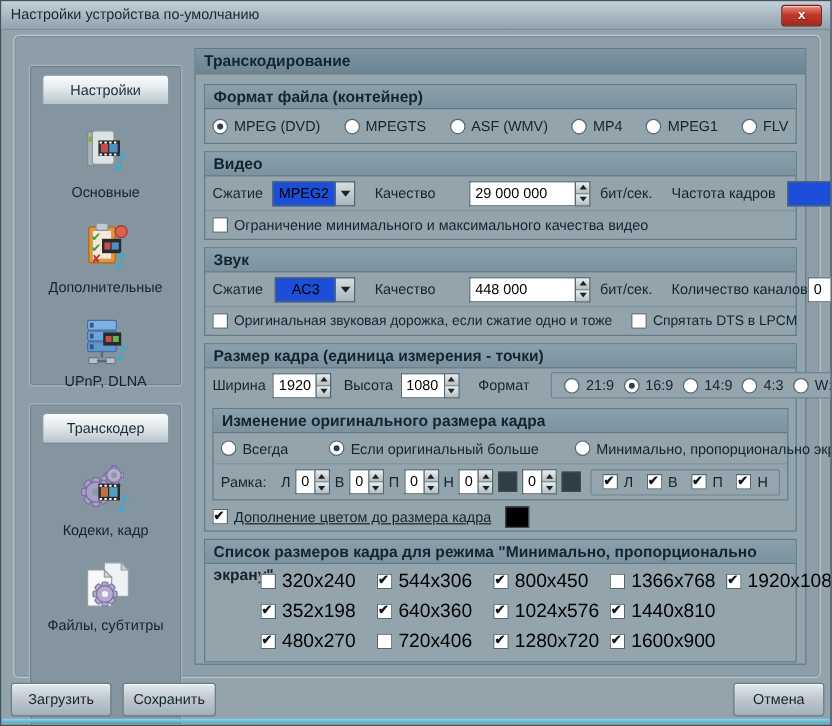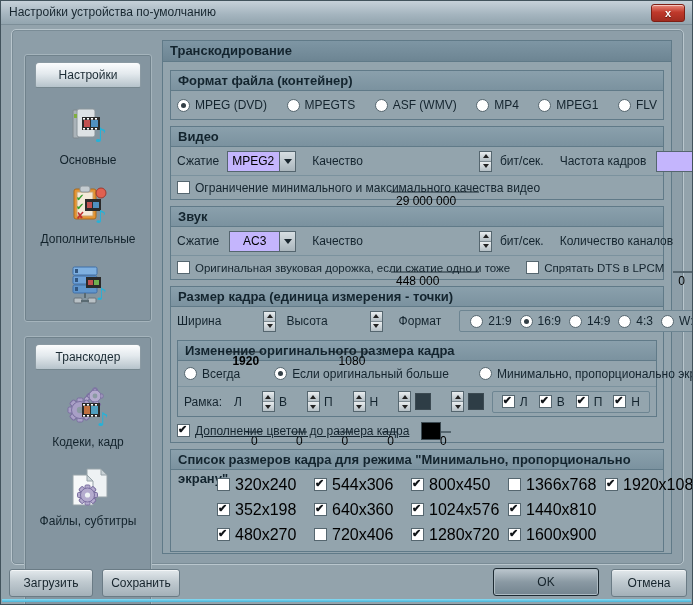--- a/index.html
+++ b/index.html
@@ -43,25 +43,25 @@
   .cell-sep{align-self:stretch; width:1px; background:#7b929e; margin:0 8px;}
   .sp{flex:0 0 auto;}
   
   .radio-item{display:flex; align-items:center; gap:5px; cursor:pointer;}
   .radio{width:13px; height:13px; border-radius:50%; background:#fff; border:1px solid #55666f; position:relative; box-sizing:border-box; flex:0 0 auto;}
   .radio[data-checked="true"]::after{content:""; position:absolute; left:3px; top:3px; width:5px; height:5px; border-radius:50%; background:#333f46;}
   .cb-item{display:flex; align-items:center; gap:5px; cursor:pointer;}
   .cb{width:13px; height:13px; background:#fff; border:1px solid #55666f; position:relative; box-sizing:border-box; flex:0 0 auto;}
   .cb[data-checked="true"]::after{content:"\2714"; position:absolute; left:0px; top:-2px; font-size:11px; font-weight:bold; color:#101418;}
   .combo{display:flex; height:21px; box-sizing:border-box;}
-  .combo .field{background:#c4b5fd; border:1px solid #55666f; border-right:none; padding:0 4px; font-size:12px; line-height:19px; color:#000; box-sizing:border-box;}
+  .combo .field{background:#1d4ed8; border:1px solid #55666f; border-right:none; padding:0 4px; font-size:12px; line-height:19px; color:#000; box-sizing:border-box;}
   .combo .dbtn{width:17px; background:linear-gradient(#d7dee2,#a9b5bc); border:1px solid #55666f; display:flex; align-items:center; justify-content:center; cursor:pointer; box-sizing:border-box;}
   .combo .dbtn::after{content:""; border-left:4px solid transparent; border-right:4px solid transparent; border-top:5px solid #1a262e;}
   .spin{display:flex; height:21px; box-sizing:border-box;}
-  .spin .field{background:#ffffff; border:1px solid #55666f; border-right:none; padding:0 4px; font-size:12px; line-height:19px; color:#000; box-sizing:border-box;margin-top:40px;}
+  .spin .field{background:#ffffff; border:1px solid #55666f; border-right:none; padding:0 4px; font-size:12px; line-height:19px; color:#000; box-sizing:border-box;}
   .spin .btns{display:flex; flex-direction:column; width:13px; border:1px solid #55666f; box-sizing:border-box;}
   .spin .b{flex:1; background:linear-gradient(#e9edef,#b4bfc5); display:flex; align-items:center; justify-content:center; cursor:pointer;}
   .spin .b.up{border-bottom:1px solid #7d8a91;}
   .spin .b.up::after{content:""; border-left:3px solid transparent; border-right:3px solid transparent; border-bottom:4px solid #222;}
   .spin .b.dn::after{content:""; border-left:3px solid transparent; border-right:3px solid transparent; border-top:4px solid #222;}
   .swatch{width:19px; height:17px; box-sizing:border-box; border:1px solid #3c4a52; cursor:pointer;}
   .box{display:flex; align-items:center; gap:12px; border:1px solid #6d8592; border-radius:2px; padding:4px 10px; background:#94a5ae;}
   
   .sizes-body{display:flex; padding:5px 6px 7px 6px; gap:0;}
   .size-col{display:flex; flex-direction:column; gap:6px; width:97px;}
@@ -142,20 +142,21 @@
               <rect x="10" y="25" width="3" height="4" fill="#33567f"></rect>
             <rect x="19" y="31" width="2" height="5" fill="#5a6a72"></rect>
             <rect x="9" y="36" width="8" height="5" rx="1" fill="#b9c1c6" stroke="#6a757c"></rect>
             <rect x="23" y="36" width="8" height="5" rx="1" fill="#b9c1c6" stroke="#6a757c"></rect>
             <rect x="16" y="38" width="8" height="2" fill="#5a6a72"></rect>
             <rect x="21" y="15" width="15" height="11" fill="#2a2a2a"></rect>
             <rect x="23" y="18" width="5" height="5" fill="#c05050"></rect>
             <rect x="29" y="18" width="5" height="5" fill="#70b050"></rect>
             <text x="31" y="38" font-family="DejaVu Sans" font-size="17" font-weight="bold" fill="#25b2d8">♪</text>
           </svg>
+          <span class="side-label">UPnP, DLNA</span>
         </div>
       </div>
 
       <div class="side-section s2">
         <div class="side-tab">Транскодер</div>
 
         <div class="side-item">
           <svg width="46" height="46" viewBox="0 0 46 46">
             <g fill="#b4abce" stroke="#7a6fa0">
               <rect x="28" y="2" width="4" height="16" rx="1"></rect>
@@ -322,21 +323,21 @@
               </label>
             </div>
           </div>
 
           <div class="group sub">
             <div class="ghead">Размер кадра (единица измерения - точки)</div>
             <div class="row">
               <span class="lab">Ширина</span>
               <span class="sp" style="width:6px;"></span>
               <div class="spin">
-                <span class="field" style="width:36px;font-weight:bold;">1920</span>
+                <span class="field" style="width:36px;">1920</span>
                 <span class="btns">
                     <span class="b up"></span>
                     <span class="b dn"></span>
                   </span>
               </div>
               <span class="sp" style="width:10px;"></span>
               <span class="lab">Высота</span>
               <span class="sp" style="width:6px;"></span>
               <div class="spin">
                 <span class="field" style="width:36px;">1080</span>
@@ -534,16 +535,15 @@
             </div>
           </div>
 
         </div>
       </div>
     </div>
   </div>
 
   <div class="footer-btn load">Загрузить</div>
   <div class="footer-btn save">Сохранить</div>
-  <div class="footer-btn ok">OK</div>
   <div class="footer-btn cancel">Отмена</div>
   <div class="bottom-strip"></div>
 </div>
 
 </body></html>

